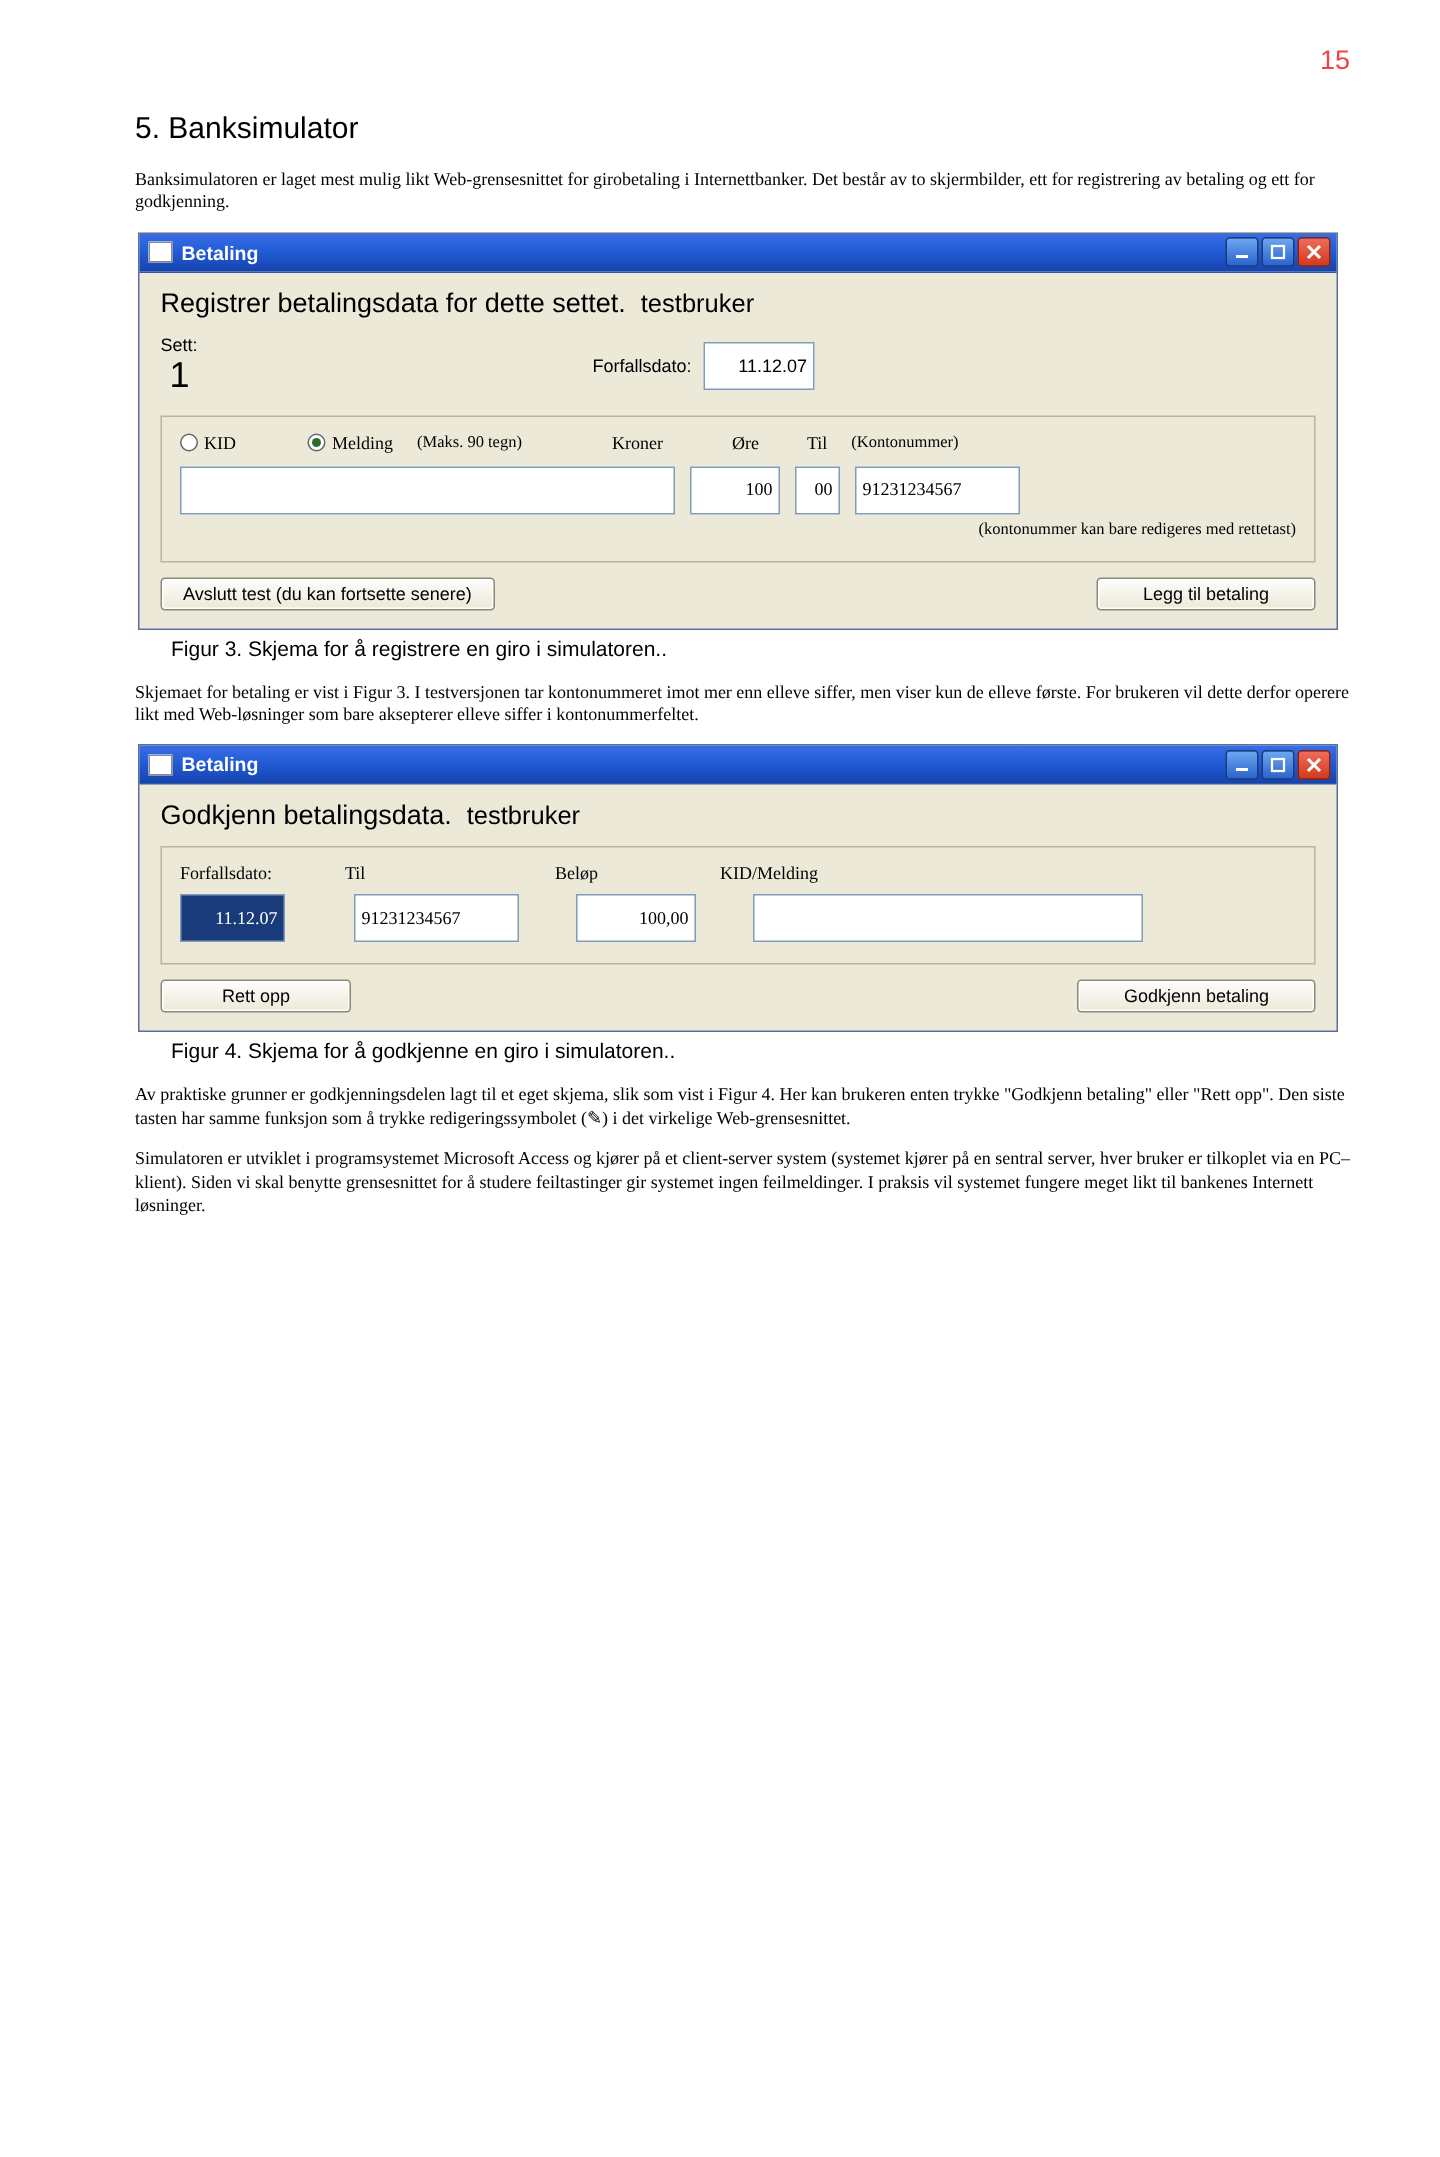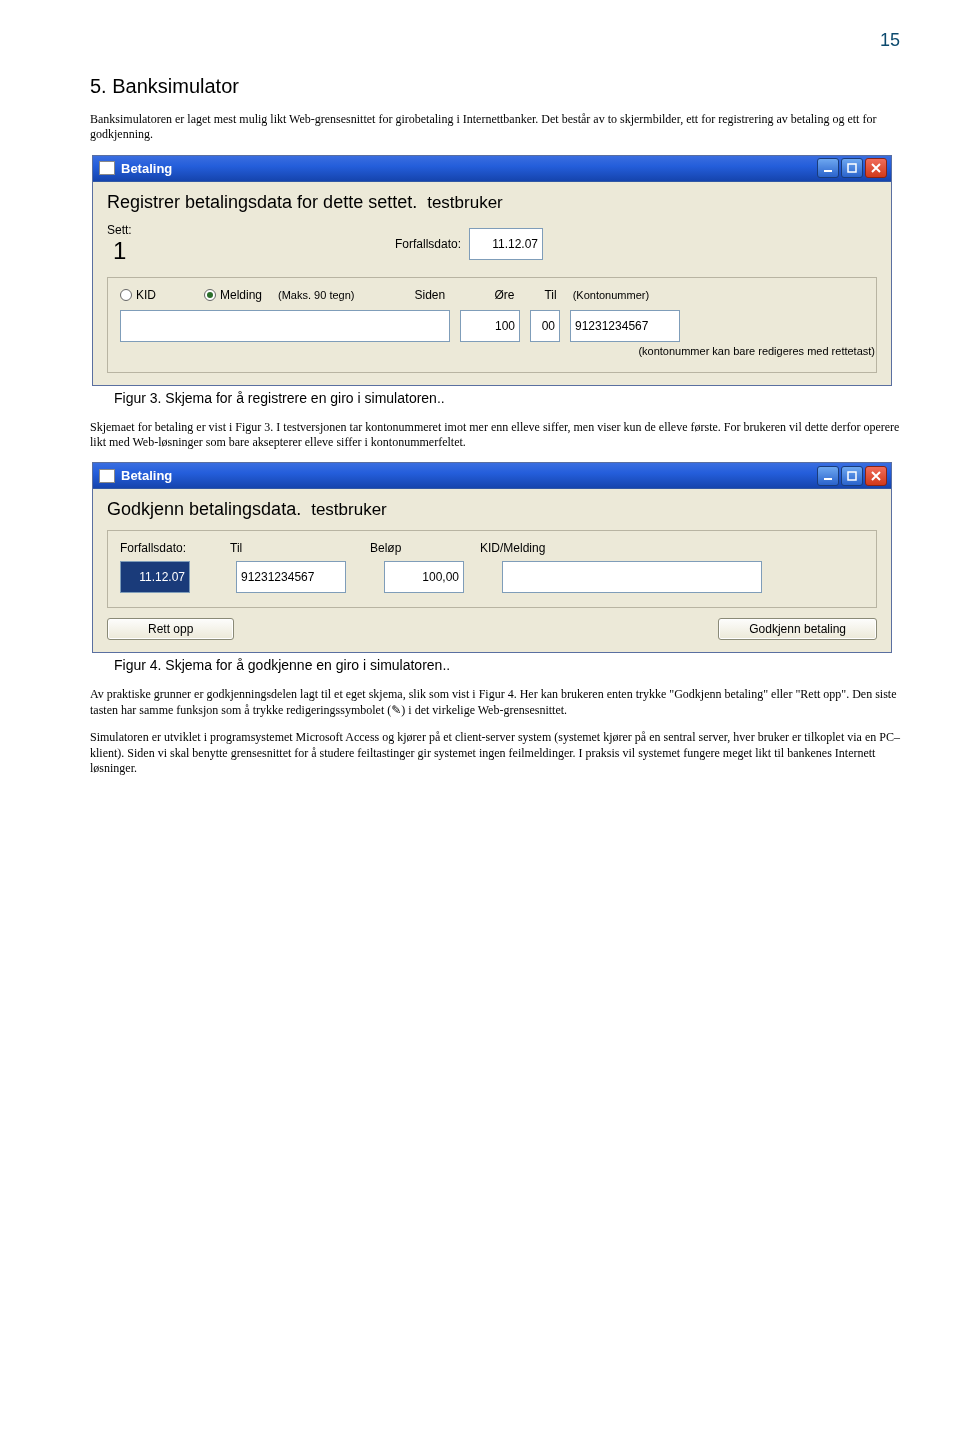--- a/index.html
+++ b/index.html
@@ -4,21 +4,21 @@
 <style>
   * { box-sizing: border-box; margin: 0; padding: 0; }
   body {
     font-family: "Times New Roman", Times, serif;
     font-size: 18px;
     color: #000;
     background: #fff;
     width: 960px;
     padding: 30px 60px 60px 90px;
   }
-  .page-num { text-align: right; font-family: Arial, sans-serif; font-size: 18px; color: #0c4a6e; margin-bottom: 24px; }
+  .page-num { text-align: right; font-family: Arial, sans-serif; font-size: 18px; color: #ef4444; margin-bottom: 24px; }
   h1 { font-family: Arial, sans-serif; font-size: 20px; font-weight: 400; margin-bottom: 14px; }
   .para { font-size: 12px; line-height: 1.28; margin-bottom: 12px; text-align: left; }
   .caption { font-family: Arial, sans-serif; font-size: 14px; margin: 4px 0 14px 24px; }
 
   
   .win {
     border: 1px solid #5a6fa0;
     background: #ece9d8;
     width: 800px;
     margin: 6px 0 4px 2px;
@@ -63,22 +63,23 @@
 
   .input {
     background: #fff; border: 1px solid #7f9db9; height: 32px;
     font-size: 12px; padding: 2px 4px; display: inline-flex; align-items: center;
   }
   .input.selected { background: #1a3b7a; color: #fff; }
   .input.right { justify-content: flex-end; }
 
   .panel {
     border: 1px solid #b8b4a2;
-    padding: 10px 1px 14px 12px;
+    padding: 10px 12px 14px 12px;
     margin-top: 10px;
+    font-family: Liberation Serif, serif;
   }
 
   .cols { display: flex; align-items: flex-end; gap: 10px; }
 
   .radio { display: inline-flex; align-items: center; gap: 4px; }
   .radio .circ {
     width: 12px; height: 12px; border: 1px solid #666; border-radius: 50%;
     display: inline-flex; align-items: center; justify-content: center; background: #fff;
   }
   .radio .dot { width: 6px; height: 6px; border-radius: 50%; background: #2b6e2b; }
@@ -156,39 +157,43 @@
         </div>
         <div style="width:28px;"></div>
         <div class="radio">
           <span class="circ">
               <span class="dot"></span>
             </span>
           <span>Melding</span>
         </div>
         <span class="note12" style="margin-left:6px;">(Maks. 90 tegn)</span>
         <div style="width:40px;"></div>
-        <span class="lbl" style="width:70px;">Siden</span>
+        <span class="lbl" style="width:70px;">Kroner</span>
         <span class="lbl" style="width:40px;">Øre</span>
         <span class="lbl">Til</span>
         <span class="note12" style="margin-left:6px;">(Kontonummer)</span>
       </div>
 
       <div class="cols">
         <span class="input" style="width:330px;"></span>
         <span class="input right" style="width:60px;">100</span>
         <span class="input right" style="width:30px;">00</span>
         <div style="display:flex; flex-direction:column;">
           <span class="input" style="width:110px;">91231234567</span>
         </div>
       </div>
       <div style="text-align:right; margin-top:2px;">
         <span class="note12">(kontonummer kan bare redigeres med rettetast)</span>
       </div>
     </div>
 
+    <div class="btnrow">
+      <button class="btn">Avslutt test (du kan fortsette senere)</button>
+      <button class="btn" style="padding:3px 30px;">Legg til betaling</button>
+    </div>
   </div>
 </div>
 
 <div class="caption">Figur 3. Skjema for å registrere en giro i simulatoren..</div>
 
 <p class="para">Skjemaet for betaling er vist i Figur 3. I testversjonen tar kontonummeret imot mer enn elleve siffer, men viser kun de elleve første. For brukeren vil dette derfor operere likt med Web-løsninger som bare aksepterer elleve siffer i kontonummerfeltet.</p>
 
 <div class="win small">
   <div class="titlebar">
     <span class="app-icon"></span>

